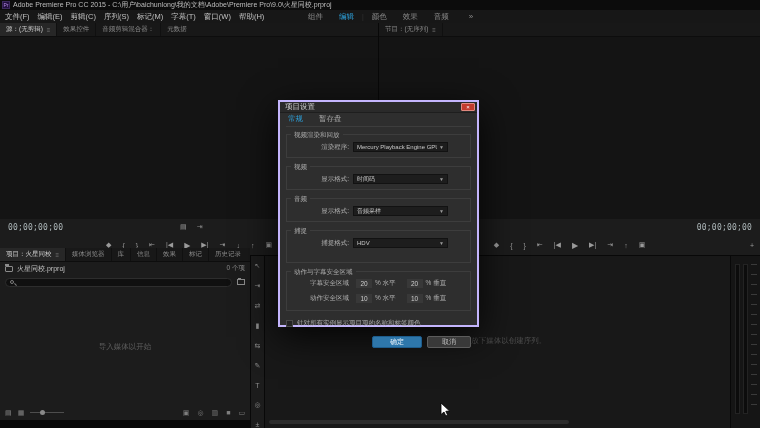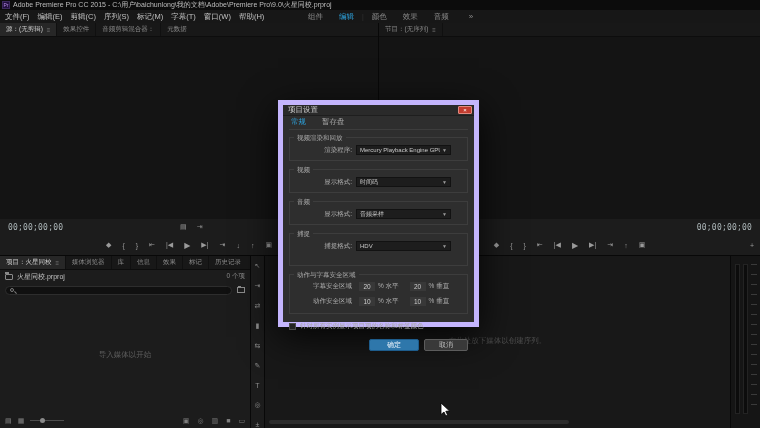--- a/index.html
+++ b/index.html
@@ -71,21 +71,21 @@
     font-size:7.5px; color:#4f4f4f; }
   .tl-scroll { position:absolute; left:4px; bottom:4px; width:300px; height:4px;
     background:#2c2c2c; border-radius:2px; }
   
   .meters { background:#151515; display:flex; justify-content:center; gap:3px; padding:8px 0; }
   .meterbar { width:5px; height:150px; background:#0c0c0c; border:1px solid #232323; }
   .meterticks { width:6px; height:150px;
     background:repeating-linear-gradient(#3a3a3a 0 1px, transparent 1px 10px); }
   
   .dialog { position:absolute; left:278px; top:100px; width:201px; height:227px;
-    background:#2e2e2e; border:5px solid #c4b5fd; box-shadow:0 10px 35px rgba(0,0,0,.85); }
+    background:#2e2e2e; border:2px solid #c4b5fd; box-shadow:0 10px 35px rgba(0,0,0,.85); }
   .dlg-titlebar { height:11px; background:#2a2a2a; border-bottom:1px solid #1e1e1e;
     display:flex; align-items:center; padding-left:5px; position:relative; }
   .dlg-title { font-size:7.5px; color:#cfcfcf; }
   .dlg-close { position:absolute; right:2px; top:1px; width:14px; height:8px;
     background:#c23b2e; border:1px solid #e0897f; border-radius:1px; color:#fff;
     font-size:6px; line-height:7px; text-align:center; }
   .dlg-tabs { height:13px; display:flex; align-items:flex-end; gap:16px; padding:0 8px 2px; }
   .dlg-tab { font-size:7.5px; color:#a5a5a5; }
   .dlg-tab.active { color:#2d9fd8; }
   .dlg-body { margin:0 6px; border-top:1px solid #3d3d3d; padding-top:7px; }
@@ -202,21 +202,21 @@
     <span class="tbtn">|◀</span>
     <span class="tbtn play">▶</span>
     <span class="tbtn">▶|</span>
     <span class="tbtn">⇥</span>
     <span class="tbtn">↑</span>
     <span class="tbtn">▣</span>
     <span class="tbtn" style="position:absolute; right:6px;">+</span>
   </div>
 </div>
 
-<div class="panel" style="left:0; top:256px; width:250px; height:172px; display:flex; flex-direction:column;">
+<div class="panel" style="left:0; top:248px; width:250px; height:172px; display:flex; flex-direction:column;">
   <div class="tabbar">
     <div class="ptab active">
       <span>项目：火星同校</span>
       <span class="pmenu-icon">≡</span>
     </div>
     <div class="ptab">
       <span>媒体浏览器</span>
     </div>
     <div class="ptab">
       <span>库</span>

